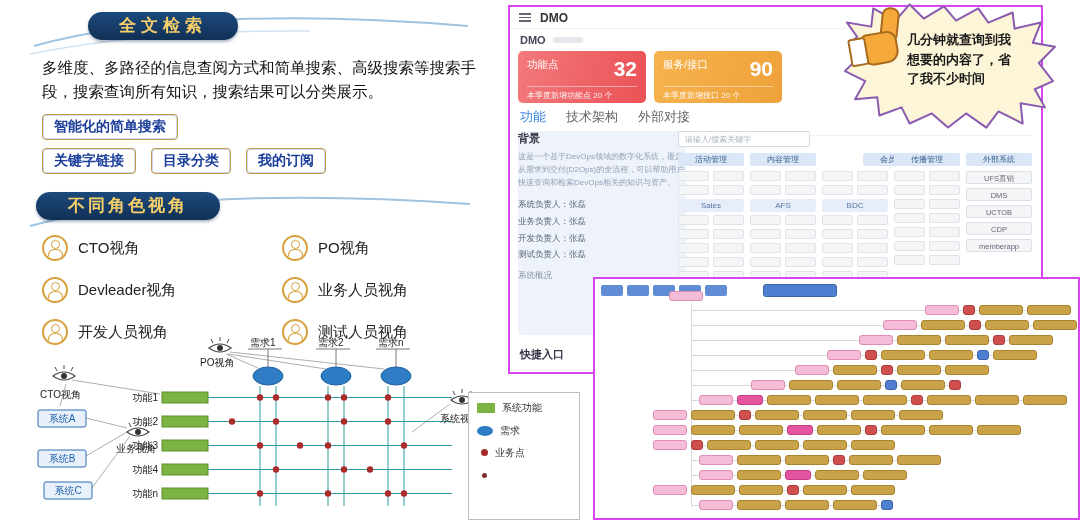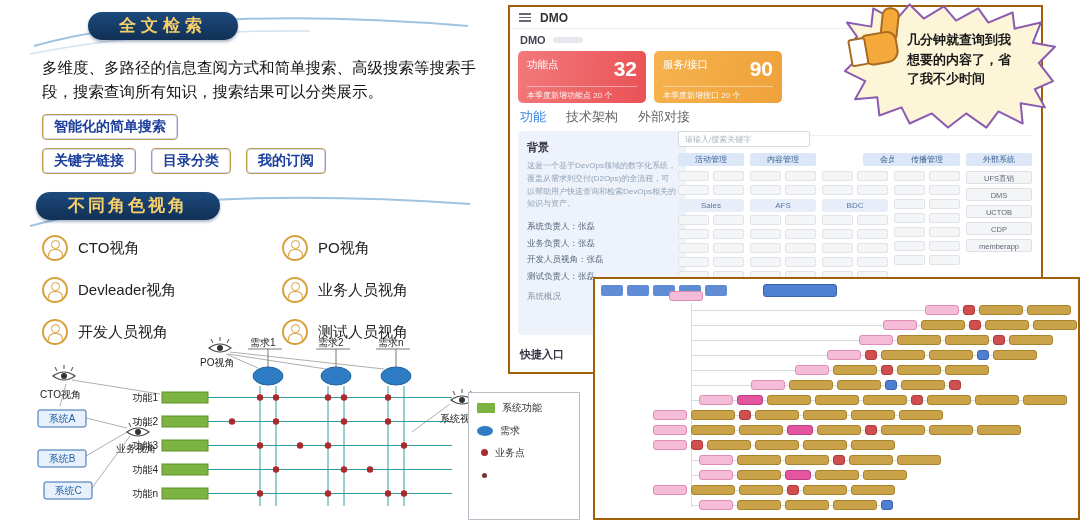--- a/index.html
+++ b/index.html
@@ -37,21 +37,21 @@
   .matrix-svg{position:absolute;left:20px;top:334px;z-index:1;}
   .legend{position:absolute;left:468px;top:392px;width:112px;height:128px;border:1px solid #b9bec6;background:#fff;
           box-sizing:border-box;padding:9px 8px;display:flex;flex-direction:column;gap:10px;z-index:1;}
   .lg-item{display:flex;gap:7px;align-items:flex-start;font-size:10px;color:#333;line-height:1.25;}
   .lg-rect{width:18px;height:10px;background:#7cb342;flex:0 0 18px;margin-top:1px;}
   .lg-ell{width:16px;height:10px;background:#2e7cc3;border-radius:50%;flex:0 0 16px;margin-top:1px;}
   .lg-dot{width:7px;height:7px;background:#a92b2b;border-radius:50%;flex:0 0 7px;margin-top:2px;margin-left:4px;}
   .lg-dot2{width:5px;height:5px;background:#7a3030;border-radius:50%;flex:0 0 5px;margin-top:3px;margin-left:5px;}
 
   
-  .win{position:absolute;background:#fff;border:2px solid #a16207;box-sizing:border-box;}
+  .win{position:absolute;background:#fff;border:2px solid #d946ef;box-sizing:border-box;}
   .win1{left:508px;top:5px;width:535px;height:369px;z-index:3;}
   .win2{left:593px;top:277px;width:487px;height:243px;z-index:5;}
 
   .w1-topbar{position:absolute;left:0;top:0;width:100%;height:22px;border-bottom:1px solid #ebeef2;display:flex;align-items:center;gap:9px;padding-left:9px;box-sizing:border-box;}
   .hamburger{width:12px;display:flex;flex-direction:column;gap:2px;cursor:pointer;}
   .hamburger i{height:1.6px;background:#667;display:block;}
   .w1-title{font-size:12px;font-weight:bold;color:#333;}
   .w1-side{position:absolute;left:10px;top:27px;display:flex;align-items:center;gap:7px;}
   .w1-side .lbl{font-size:11px;font-weight:bold;color:#445;}
   .blurline{width:30px;height:6px;background:#e4e7eb;border-radius:3px;}
@@ -61,21 +61,21 @@
   .card-orange{left:144px;background:linear-gradient(100deg,#f6b24e,#efa23a);}
   .card-top{display:flex;justify-content:space-between;align-items:flex-start;}
   .card-label{font-size:10.5px;}
   .card-value{font-size:21px;font-weight:bold;line-height:1;}
   .card-sub{margin-top:7px;border-top:1px solid rgba(255,255,255,.45);padding-top:3px;font-size:8px;color:rgba(255,255,255,.9);white-space:nowrap;overflow:hidden;}
 
   .w1-tabs{position:absolute;left:10px;top:101px;width:512px;display:flex;gap:20px;font-size:13px;color:#666;border-bottom:1px solid #eef0f3;padding-bottom:5px;}
   .w1-tab{cursor:pointer;padding-bottom:4px;}
   .w1-tab.active{color:#3a86e0;border-bottom:2px solid #3a86e0;margin-bottom:-6px;}
 
-  .w1-panel{position:absolute;left:8px;top:124px;width:168px;height:204px;background:#eef3fb;border-radius:4px;padding:9px;box-sizing:border-box;}
+  .w1-panel{position:absolute;left:8px;top:124px;width:168px;height:204px;background:#eef3fb;border-radius:4px;box-sizing:border-box;}
   .panel-title{font-size:11px;font-weight:bold;color:#334;margin-bottom:5px;}
   .panel-body{font-size:8px;color:#93a2b5;line-height:1.6;margin-bottom:7px;}
   .panel-owner{font-size:8.5px;color:#55657a;line-height:1.95;}
   .panel-link{font-size:8.5px;color:#8a97a8;margin-top:7px;cursor:pointer;}
 
   .w1-search{position:absolute;left:168px;top:124px;width:132px;height:16px;font-size:8px;padding:0 6px;
              border:1px solid #d5dae2;border-radius:2px;box-sizing:border-box;color:#333;outline:none;}
   .w1-search::placeholder{color:#a9b2bf;}
   #w1-grid{position:absolute;left:0;top:0;width:100%;height:100%;}
   .ghead,.gsub{position:absolute;height:13px;line-height:13px;text-align:center;font-size:8px;border-radius:2px;
@@ -323,21 +323,21 @@
       <span class="w1-tab active">功能</span>
       <span class="w1-tab">技术架构</span>
       <span class="w1-tab">外部对接</span>
     </div>
 
     <div class="w1-panel">
       <div class="panel-title">背景</div>
       <div class="panel-body">这是一个基于DevOps领域的数字化系统，覆盖从需求到交付(D2Ops)的全流程，可以帮助用户快速查询和检索DevOps相关的知识与资产。</div>
       <div class="panel-owner">系统负责人：张磊</div>
       <div class="panel-owner">业务负责人：张磊</div>
-      <div class="panel-owner">开发人员视角：张磊</div>
+      <div class="panel-owner">开发负责人：张磊</div>
       <div class="panel-owner">测试负责人：张磊</div>
       <div class="panel-link">系统概况</div>
     </div>
 
     <input class="w1-search" type="text" placeholder="请输入/搜索关键字" style="">
 
     <div id="w1-grid">
         <div class="ghead" style="left: 168px; top: 146px; width: 66px;">活动管理</div>
         <div class="gchip" style="left: 168px; top: 164px; width: 31px;"></div>
         <div class="gchip" style="left: 203px; top: 164px; width: 31px;"></div>

